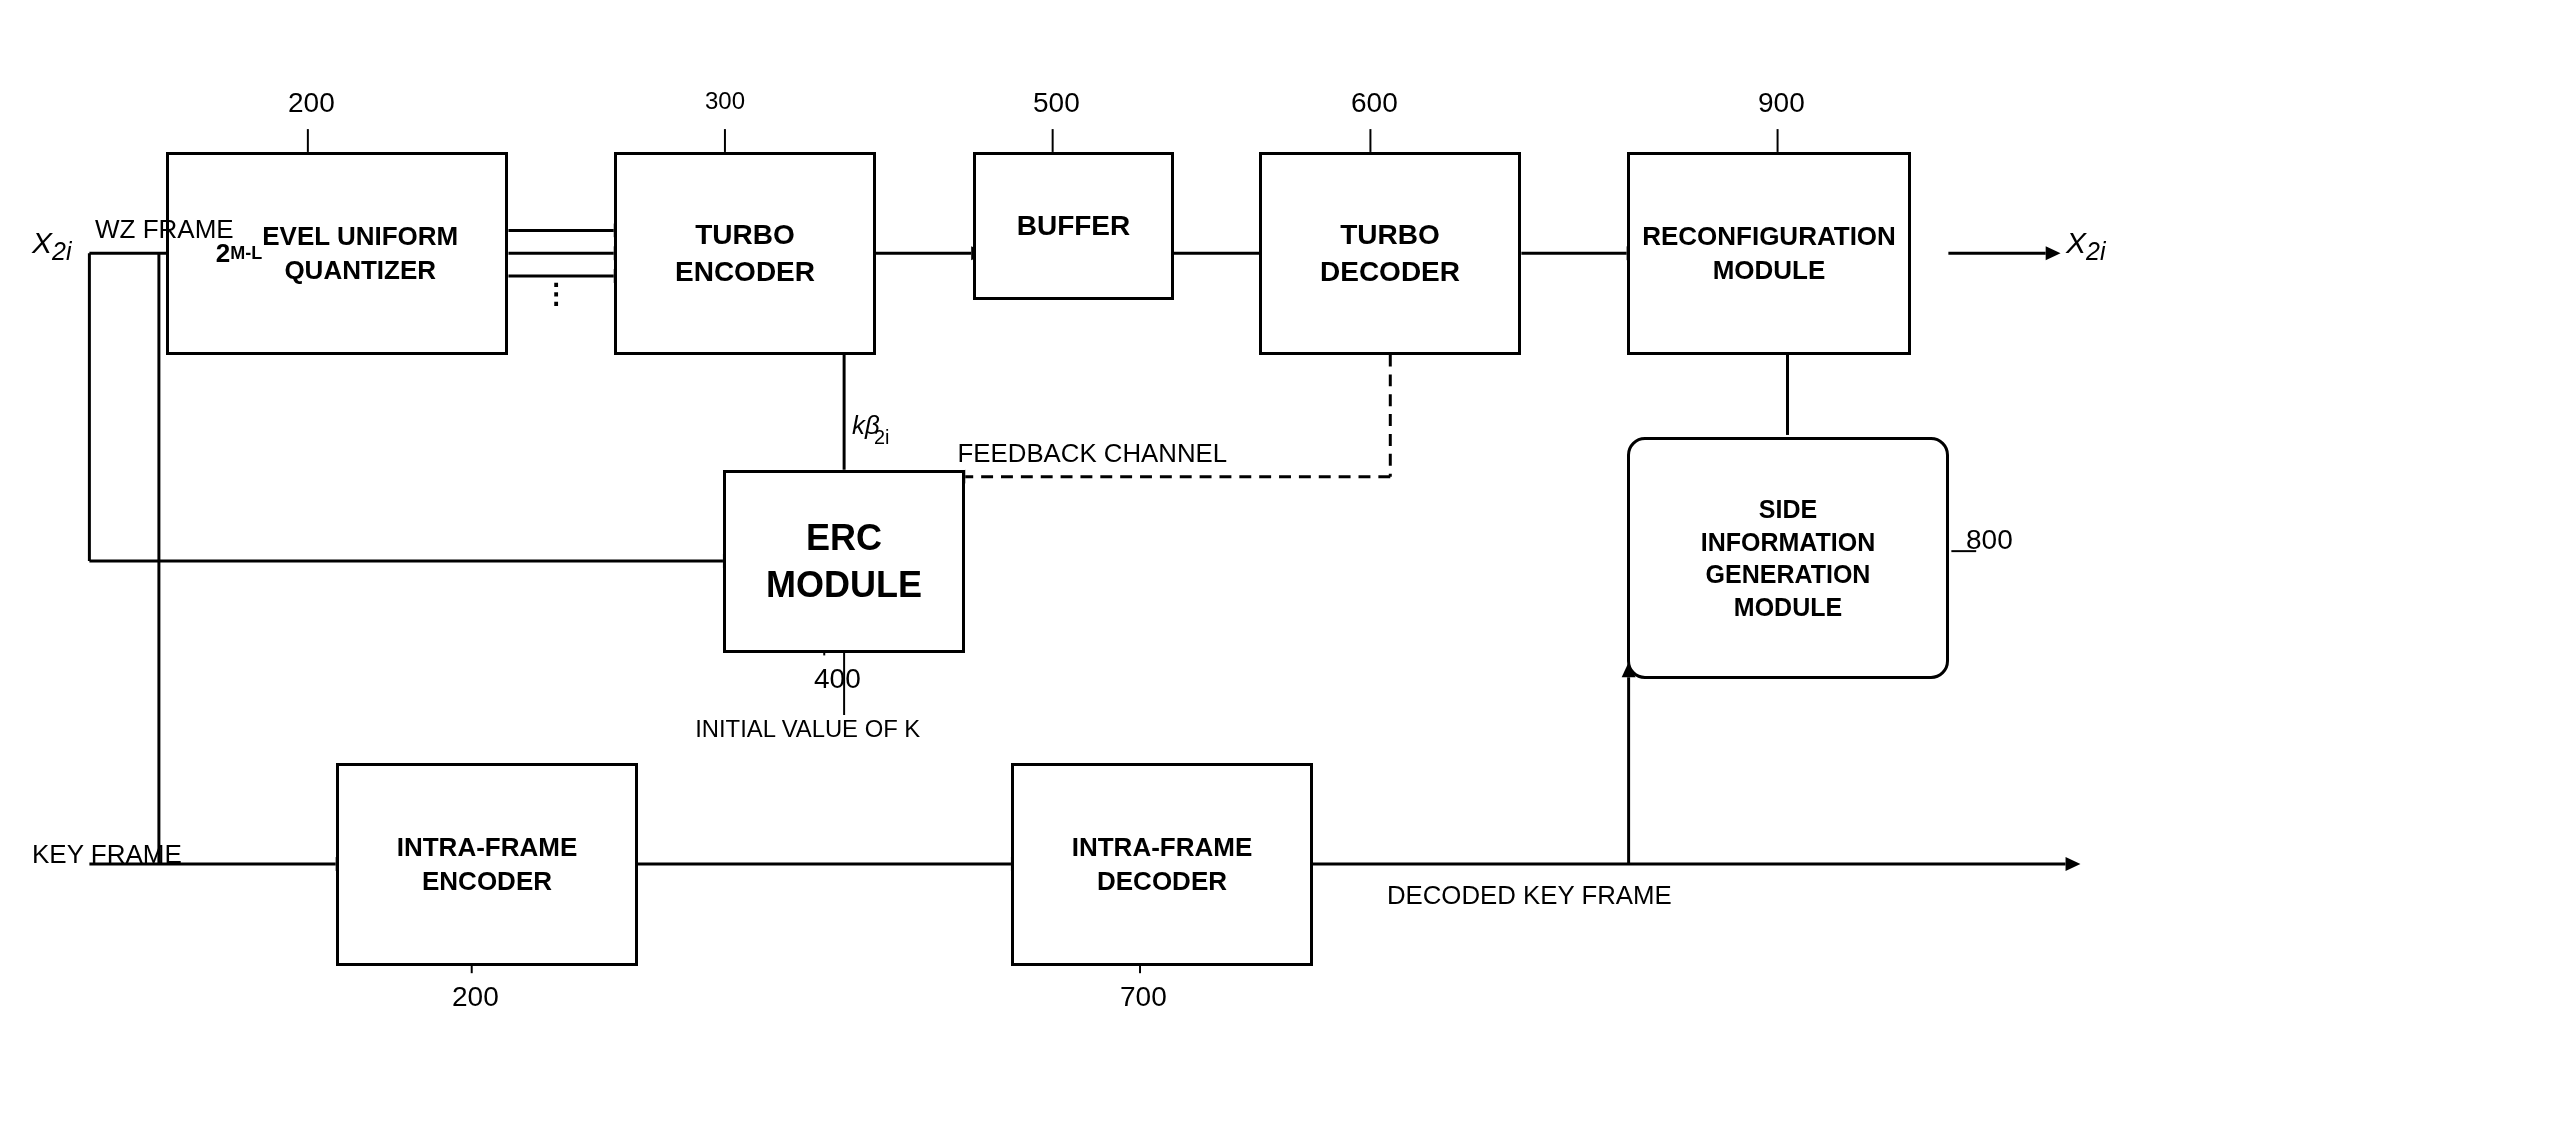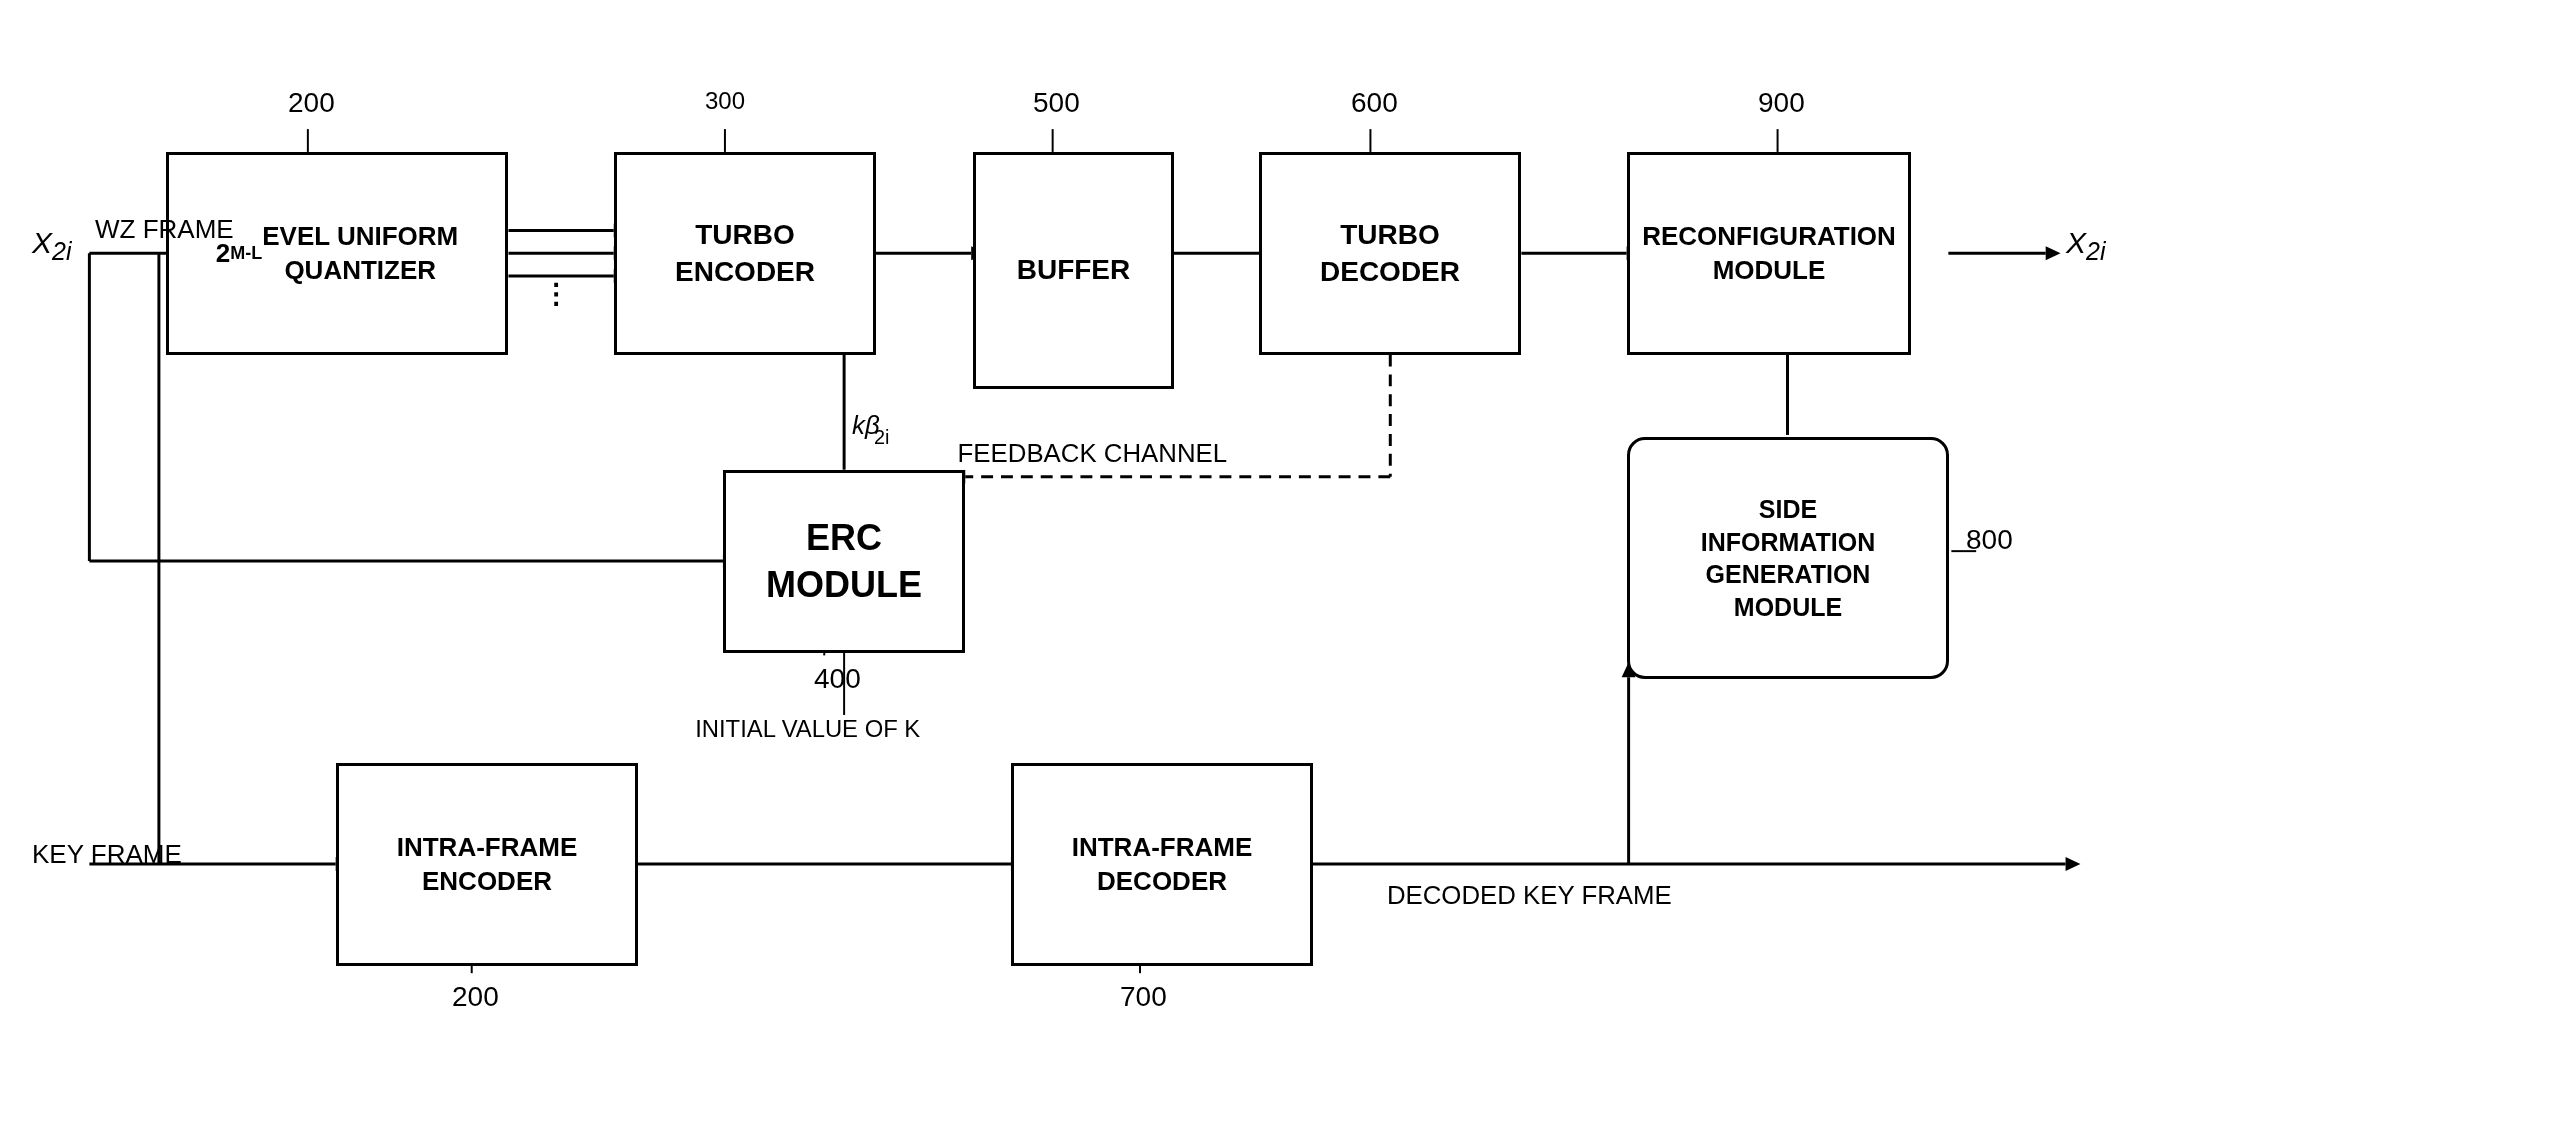--- a/index.html
+++ b/index.html
@@ -138,21 +138,21 @@
   </svg>
 
   <div class="block" style="left:166px; top:152px; width:342px; height:203px; font-size:26px;">
     2<sup style="font-size:18px">M-L</sup> EVEL UNIFORM<br>QUANTIZER
   </div>
 
   <div class="block" style="left:614px; top:152px; width:262px; height:203px; font-size:28px;">
     TURBO<br>ENCODER
   </div>
 
-  <div class="block" style="left:973px; top:152px; width:201px; height:237px; font-size:28px;">
+  <div class="block" style="left:973px; top:152px; width:201px; height:148px; font-size:28px;">
     BUFFER
   </div>
 
   <div class="block" style="left:1259px; top:152px; width:262px; height:203px; font-size:28px;">
     TURBO<br>DECODER
   </div>
 
   <div class="block" style="left:1627px; top:152px; width:284px; height:203px; font-size:26px;">
     RECONFIGURATION<br>MODULE
   </div>

